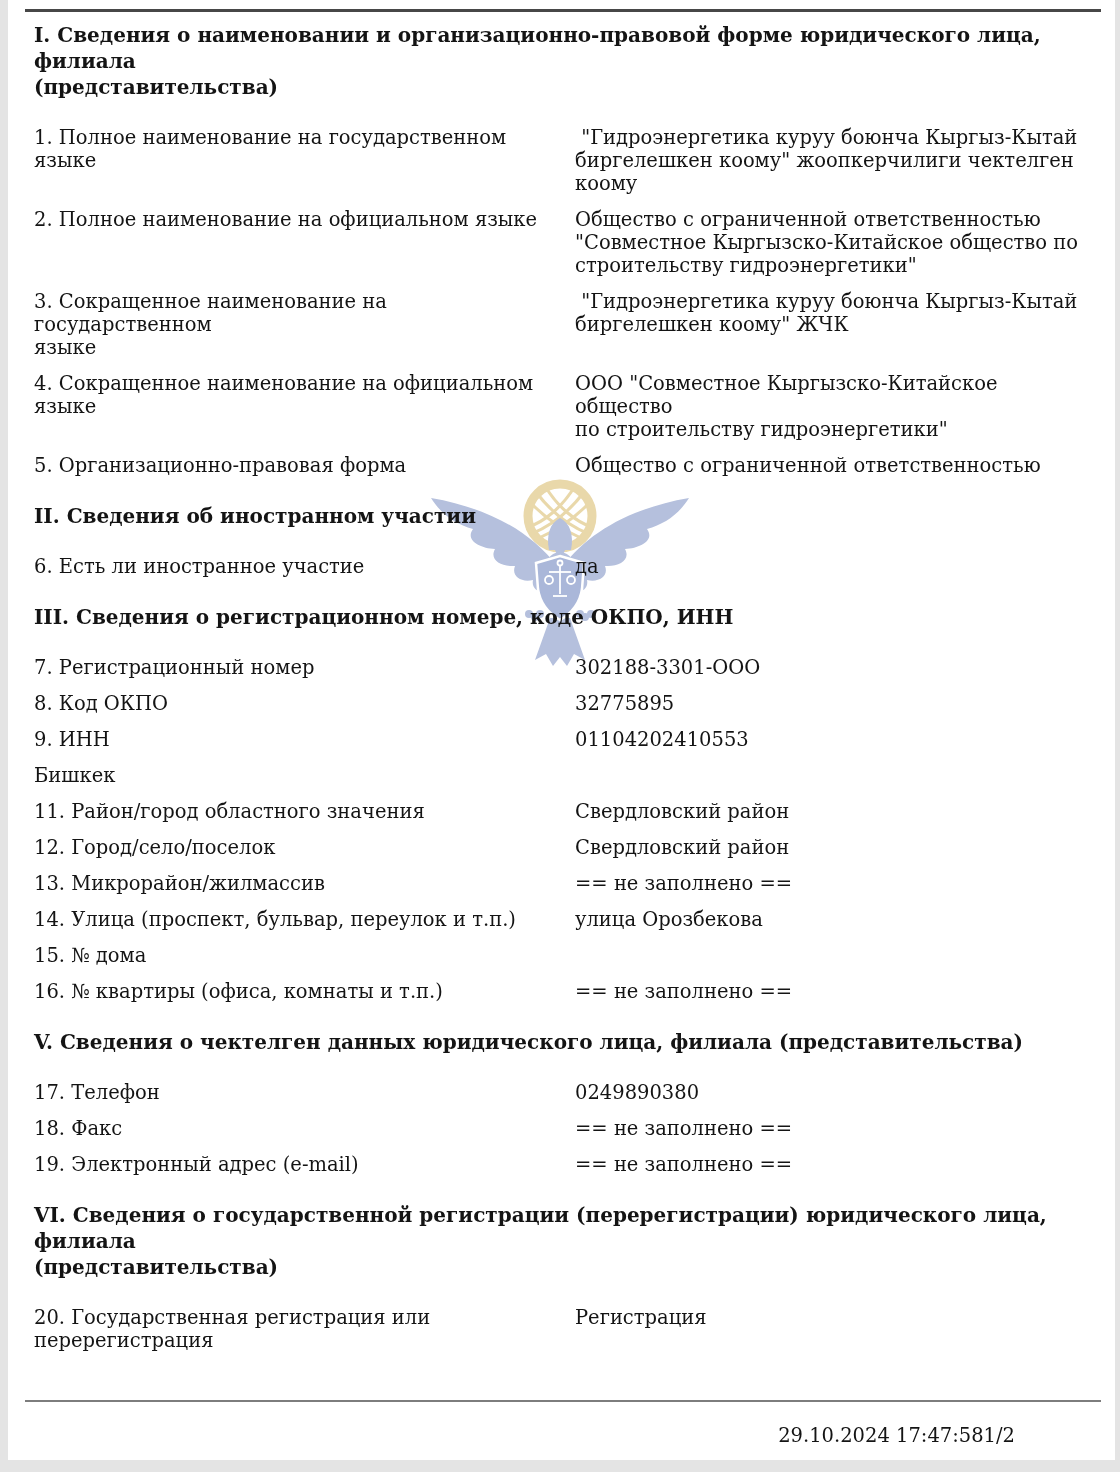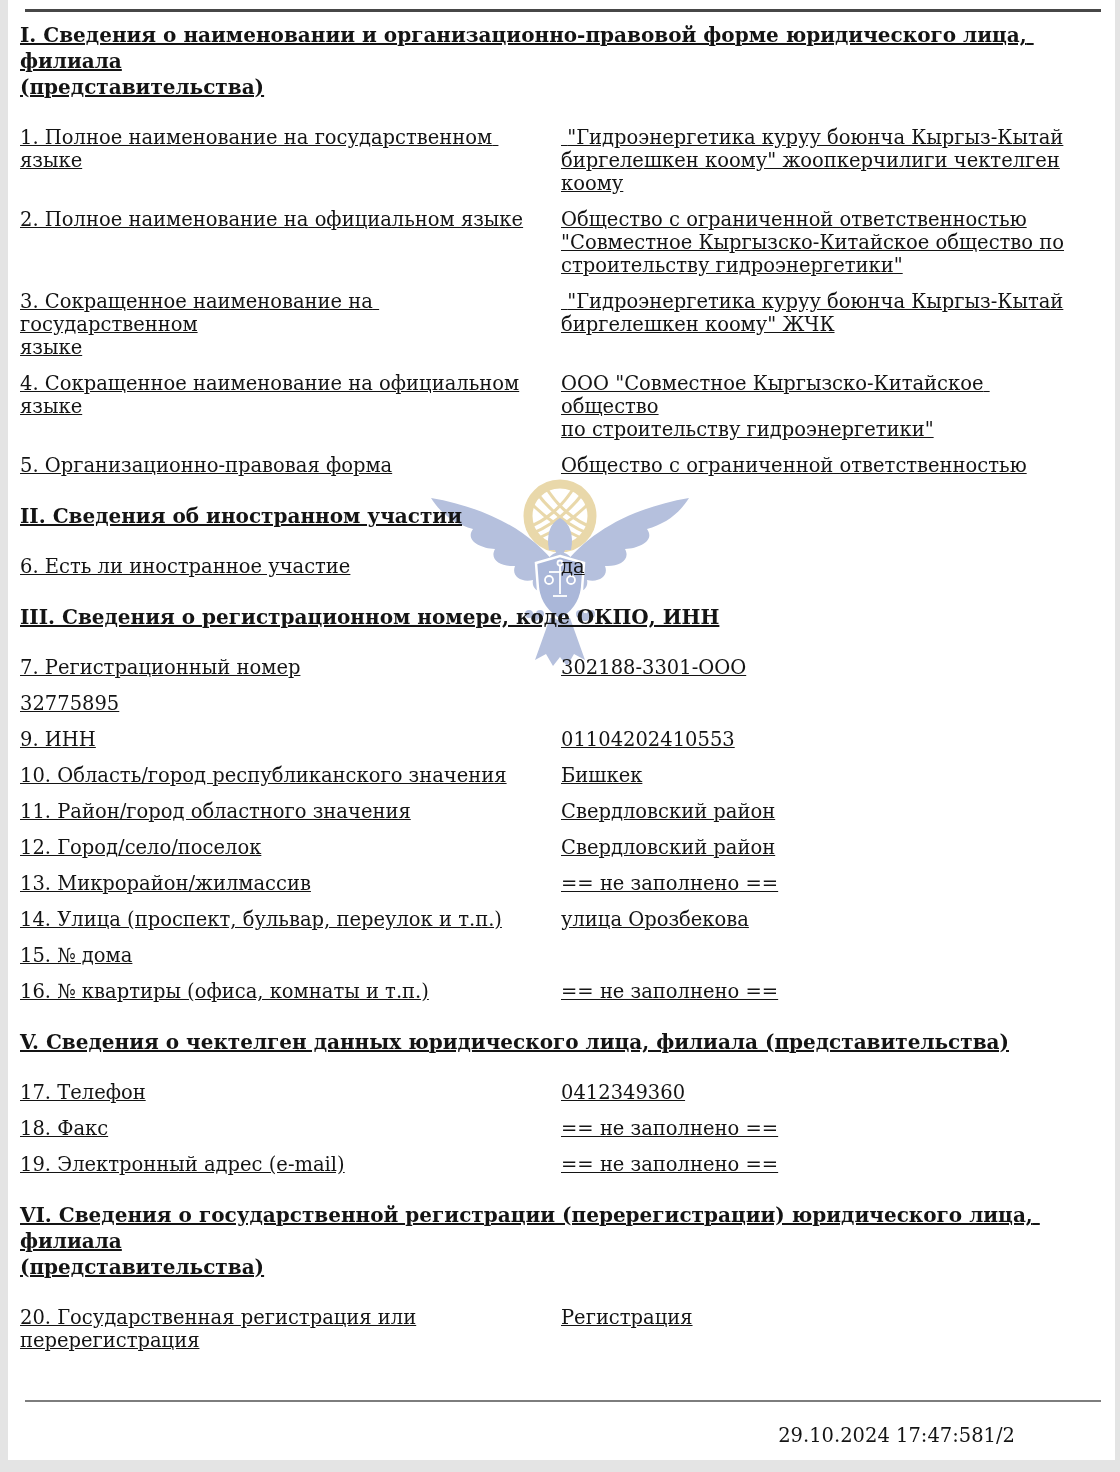--- a/index.html
+++ b/index.html
@@ -25,22 +25,21 @@
   }
   .watermark {
     position: absolute;
     left: 415px; top: 468px;
     width: 290px; height: 200px;
     z-index: 0;
   }
   .content {
     position: relative;
     z-index: 1;
-    padding: 22px 30px 0 12px;
-    text-decoration: underline;
+    padding: 22px 30px 0 26px;
   }
   .section-title {
     font-weight: bold;
     font-size: 20px;
     line-height: 26px;
     margin: 26px 0;
     white-space: pre-wrap;
   }
   .content > section:first-of-type .section-title { margin-top: 0; }
   .row {
@@ -162,31 +161,31 @@
       </div>
     </section>
 
     <section>
       <div class="section-title">III. Сведения о регистрационном номере, коде ОКПО, ИНН</div>
       <div class="row">
         <div class="label">7. Регистрационный номер</div>
         <div class="value">302188-3301-ООО</div>
       </div>
       <div class="row">
+        <div class="label">8. Код ОКПО</div>
         <div class="value">32775895</div>
       </div>
       <div class="row">
         <div class="label">9. ИНН</div>
         <div class="value">01104202410553</div>
       </div>
     </section>
 
     <section>
       <div class="row">
-        <div class="label">10. Область/город республиканского значения</div>
         <div class="value">Бишкек</div>
       </div>
       <div class="row">
         <div class="label">11. Район/город областного значения</div>
         <div class="value">Свердловский район</div>
       </div>
       <div class="row">
         <div class="label">12. Город/село/поселок</div>
         <div class="value">Свердловский район</div>
       </div>
@@ -204,21 +203,21 @@
       <div class="row">
         <div class="label">16. № квартиры (офиса, комнаты и т.п.)</div>
         <div class="value">== не заполнено ==</div>
       </div>
     </section>
 
     <section>
       <div class="section-title">V. Сведения о чектелген данных юридического лица, филиала (представительства)</div>
       <div class="row">
         <div class="label">17. Телефон</div>
-        <div class="value">0412349360</div>
+        <div class="value">0249890380</div>
       </div>
       <div class="row">
         <div class="label">18. Факс</div>
         <div class="value">== не заполнено ==</div>
       </div>
       <div class="row">
         <div class="label">19. Электронный адрес (e-mail)</div>
         <div class="value">== не заполнено ==</div>
       </div>
     </section>

